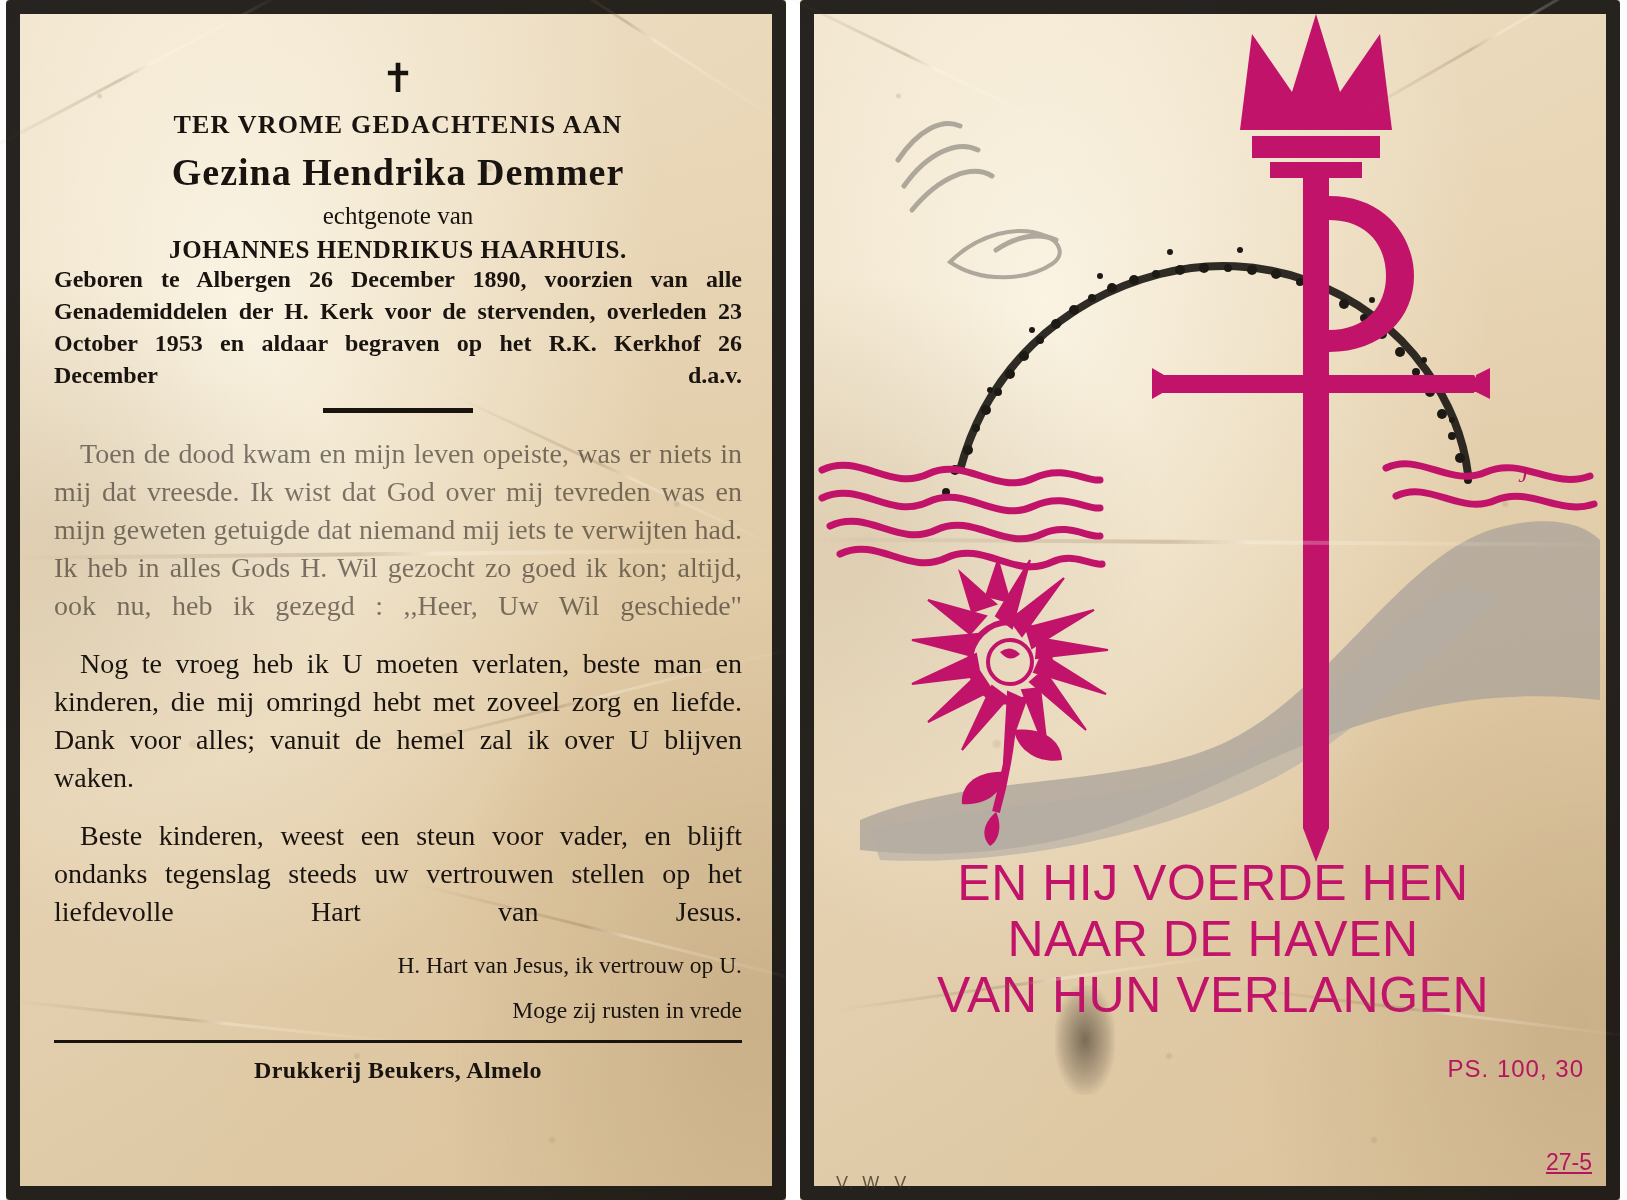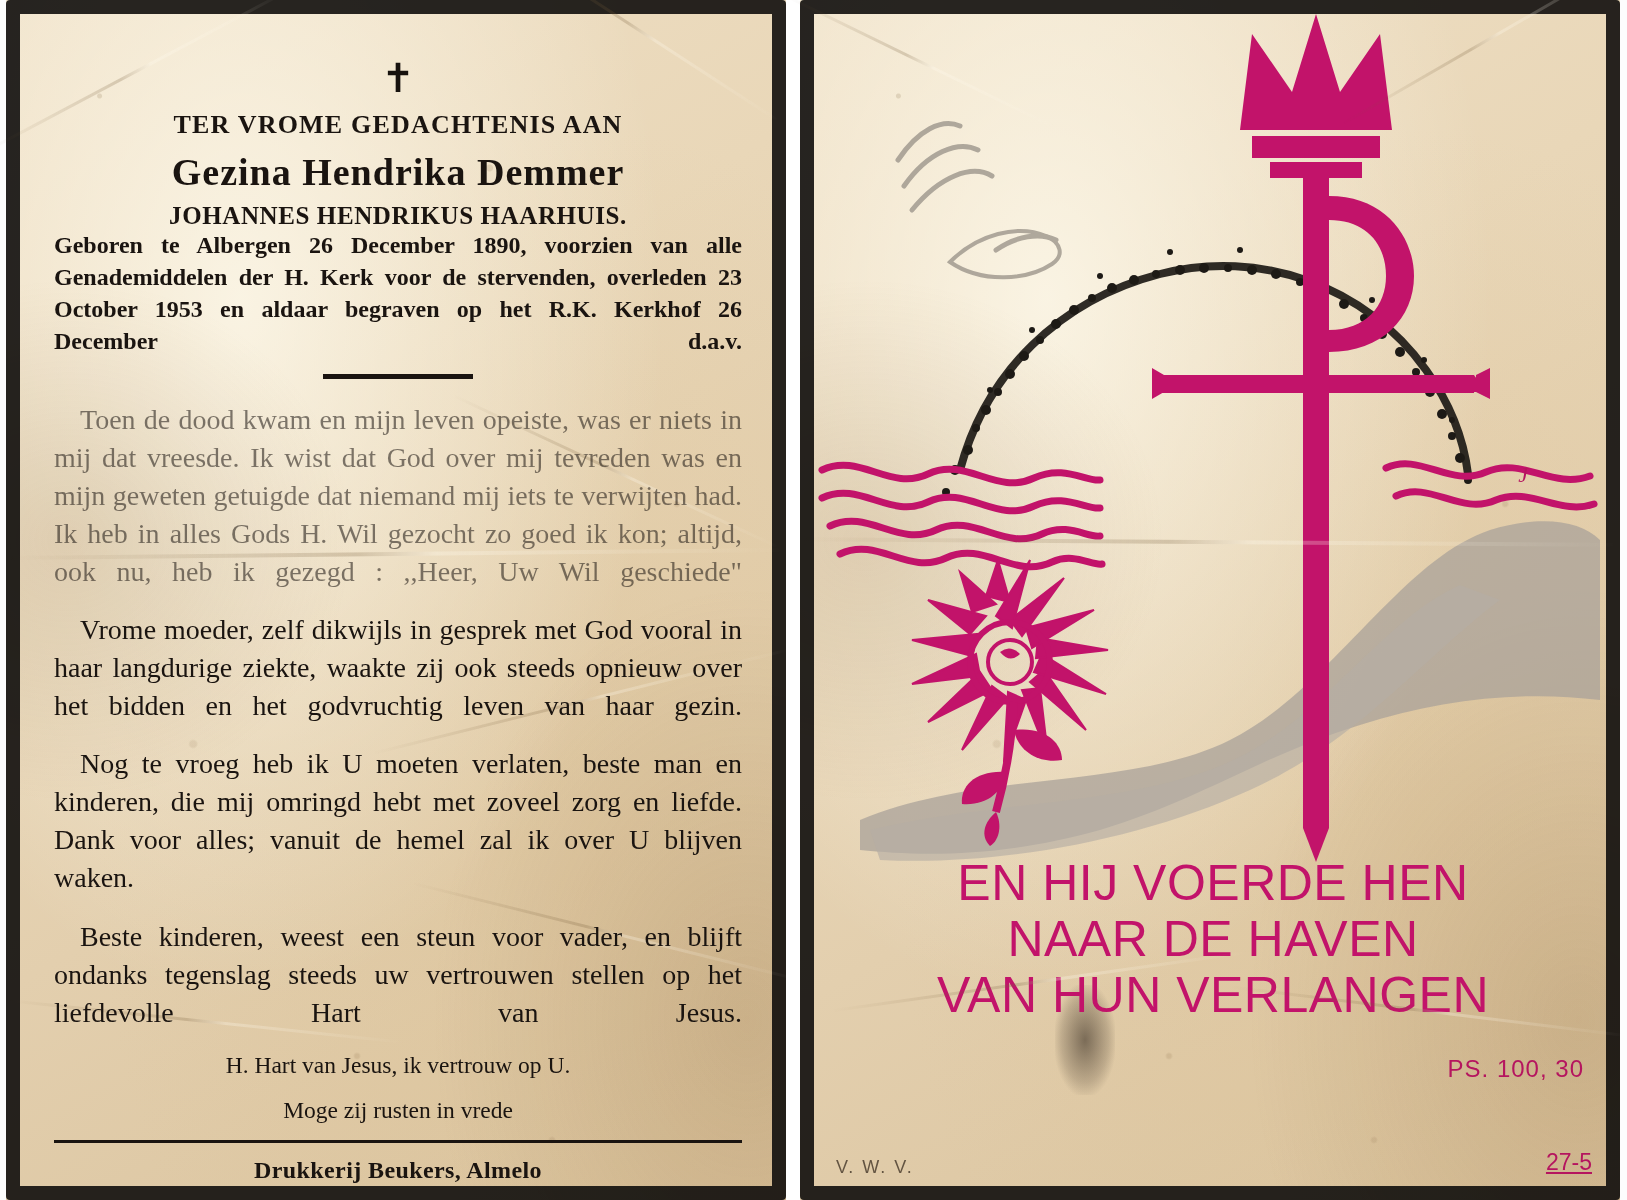--- a/index.html
+++ b/index.html
@@ -128,21 +128,21 @@
   }
   p.body-par {
     font-size: 28px;
     line-height: 1.36;
     text-align: justify;
     text-align-last: justify;
     margin: 0 0 20px 0;
     text-indent: 26px;
   }
   .centered-line {
-    text-align: center;
+    text-align: right;
     font-size: 23.5px;
     margin: 0 0 14px 0;
   }
   .centered-line.small-gap { margin-bottom: 18px; }
   .bottom-rule {
     height: 3px;
     background: #1a1410;
     margin: 16px 0 14px 0;
   }
   .printer {
@@ -187,21 +187,21 @@
     right: 28px;
     bottom: 24px;
     color: #b5155f;
     font-family: "Liberation Sans", sans-serif;
     font-size: 23px;
     text-decoration: underline;
   }
   .artist-mark {
     position: absolute;
     left: 36px;
-    bottom: 22px;
+    bottom: 6px;
     color: #3a2d20;
     font-family: "Liberation Sans", sans-serif;
     font-size: 18px;
     opacity: 0.75;
     letter-spacing: 2px;
   }
   .signature {
     position: absolute;
     right: 92px;
     top: 462px;
@@ -247,29 +247,29 @@
       <div class="crease" style="left:400px; top:930px; width:400px; transform:rotate(14deg);"></div>
     </div>
 
     <div class="left-inner">
       <div class="cross-glyph">✝</div>
 
       <div class="ter-vrome">TER VROME GEDACHTENIS AAN</div>
 
       <div class="deceased-name">Gezina Hendrika Demmer</div>
 
+      <div class="echtgenote">echtgenote van</div>
 
       <div class="spouse-name">JOHANNES HENDRIKUS HAARHUIS.</div>
 
       <div class="bio">Geboren te Albergen 26 December 1890, voorzien van alle Genademiddelen der H. Kerk voor de stervenden, overleden 23 October 1953 en aldaar begraven op het R.K. Kerkhof 26 December d.a.v.</div>
 
       <div class="rule"></div>
 
       <p class="body-par faded-line">Toen de dood kwam en mijn leven opeiste, was er niets in mij dat vreesde. Ik wist dat God over mij tevreden was en mijn geweten getuigde dat niemand mij iets te verwijten had. Ik heb in alles Gods H. Wil gezocht zo goed ik kon; altijd, ook nu, heb ik gezegd : ,,Heer, Uw Wil geschiede"</p>
-      <p class="body-par">Vrome moeder, zelf dikwijls in gesprek met God vooral in haar langdurige ziekte, waakte zij ook steeds opnieuw over het bidden en het godvruchtig leven van haar gezin.</p>
       <p class="body-par">Nog te vroeg heb ik U moeten verlaten, beste man en kinderen, die mij omringd hebt met zoveel zorg en liefde. Dank voor alles; vanuit de hemel zal ik over U blijven waken.</p>
       <p class="body-par">Beste kinderen, weest een steun voor vader, en blijft ondanks tegenslag steeds uw vertrouwen stellen op het liefdevolle Hart van Jesus.</p>
 
       <div class="centered-line small-gap">H. Hart van Jesus, ik vertrouw op U.</div>
       <div class="centered-line">Moge zij rusten in vrede</div>
 
       <div class="bottom-rule"></div>
       <div class="printer">Drukkerij Beukers, Almelo</div>
     </div>
   </div>

